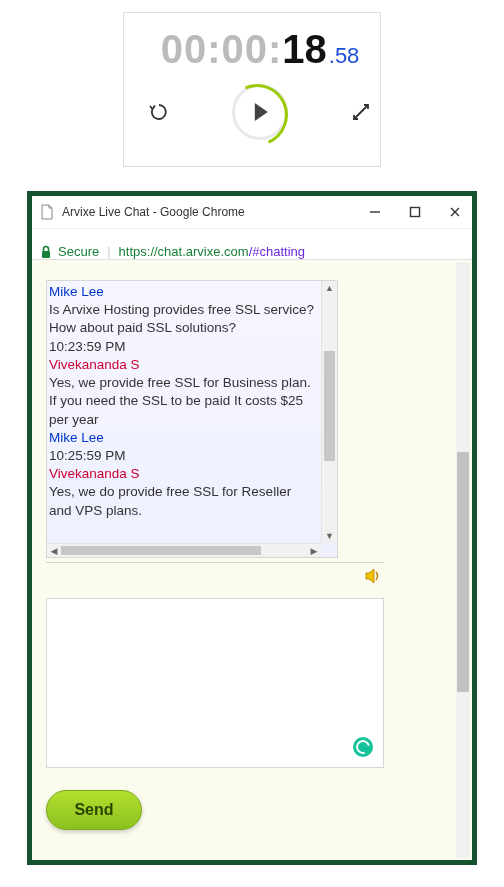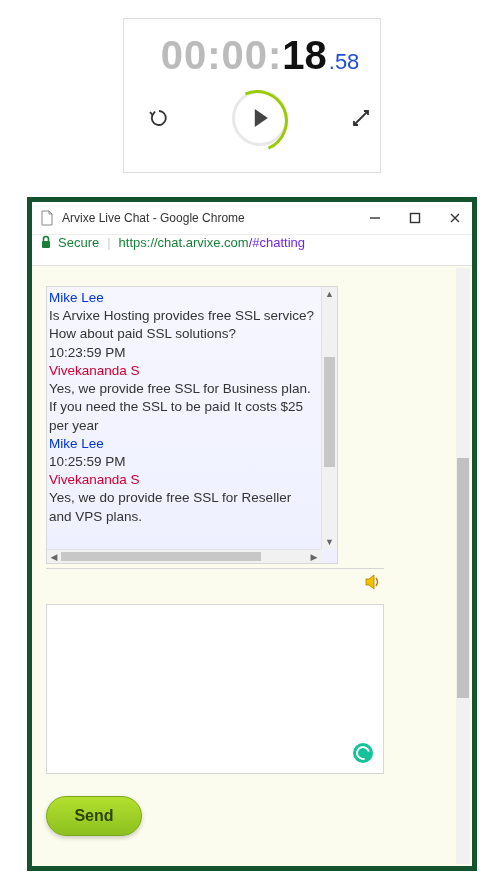--- a/index.html
+++ b/index.html
@@ -1,20 +1,20 @@
 <!DOCTYPE html>
 <html><head>
 <meta charset="utf-8">
 <style>
   * { box-sizing: border-box; margin: 0; padding: 0; }
   body { font-family: Arial, Helvetica, sans-serif; background: #fff; width: 504px; }
 
   
   .stopwatch {
-    width: 258px; height: 155px; margin: 18px auto 24px auto;
+    width: 258px; height: 155px; margin: 12px auto 24px auto;
     border: 1px solid #ddd; padding: 10px 2px 8px 18px;
     display: flex; flex-direction: column; align-items: center;
   }
   .time-display { display: flex; align-items: baseline; margin-top: 4px; }
   .time-gray { color: #bbb; font-weight: 600; font-size: 40px; letter-spacing: 1px; }
   .time-black { color: #111; font-weight: 700; font-size: 40px; }
   .time-frac { color: #1d4ed8; font-weight: 400; font-size: 22px; margin-left: 2px; }
   .controls { display: flex; gap: 50px; align-items: center; margin-top: 12px; }
   .ctrl-btn { width: 46px; height: 46px; display: flex; align-items: center; justify-content: center; cursor: pointer; }
   .play-btn { width: 56px; height: 56px; border-radius: 50%; border: 3px solid #e8e8e8; position: relative; cursor: pointer; }
@@ -27,21 +27,21 @@
     border-left:13px solid #444; border-top:9px solid transparent; border-bottom:9px solid transparent; }
 
   
   .chrome { width: 450px; margin: 0 auto; border:5px solid #14532d; background:#fff; }
   .titlebar { height:32px; display:flex; align-items:center; padding:0 8px; font-size:13px; color:#444; }
   .titlebar .doc-icon { margin-right:8px; display:flex; }
   .title-txt { font-size:12px; color:#333; }
   .win-btns { margin-left:auto; display:flex; gap:22px; }
   .win-btn { width:18px; height:18px; display:flex; align-items:center; justify-content:center; cursor:pointer; }
 
-  .addrbar { height:32px; border-top:1px solid #eee; border-bottom:1px solid #e0e0e0; display:flex; align-items:flex-start; padding:0 8px; font-size:13px; }
+  .addrbar { height:32px; border-top:1px solid #eee; border-bottom:1px solid #e0e0e0; display:flex; align-items:flex-end; padding:0 8px; font-size:13px; }
   .lock { color:#090; margin-right:6px; display:flex; }
   .secure { color:#188038; font-size:13px; }
   .divider { color:#ccc; margin:0 8px; }
   .url-host { color:#188038; }
   .url-path { color:#6d28d9; }
 
   .chat-viewport { position:relative; background:#fcfcee; height:600px; padding:20px 12px 14px 20px; }
   .vscrollbar { position:absolute; right:2px; top:2px; bottom:2px; width:14px; background:#f1f1f1; }
   .vscrollbar .thumb { position:absolute; right:1px; left:1px; top:190px; height:240px; background:#c1c1c1; border-radius:0; }
 

